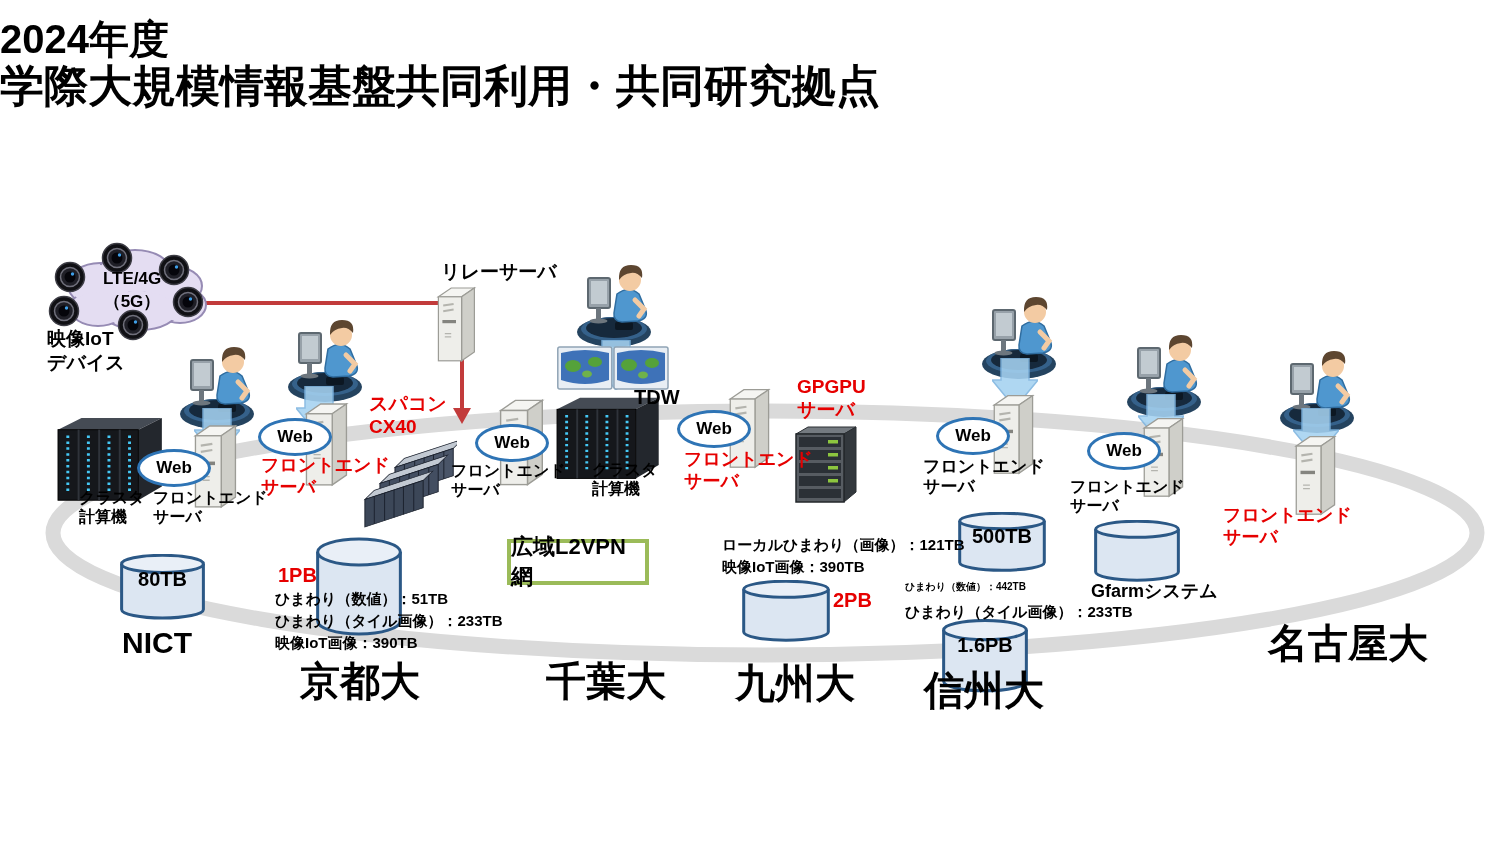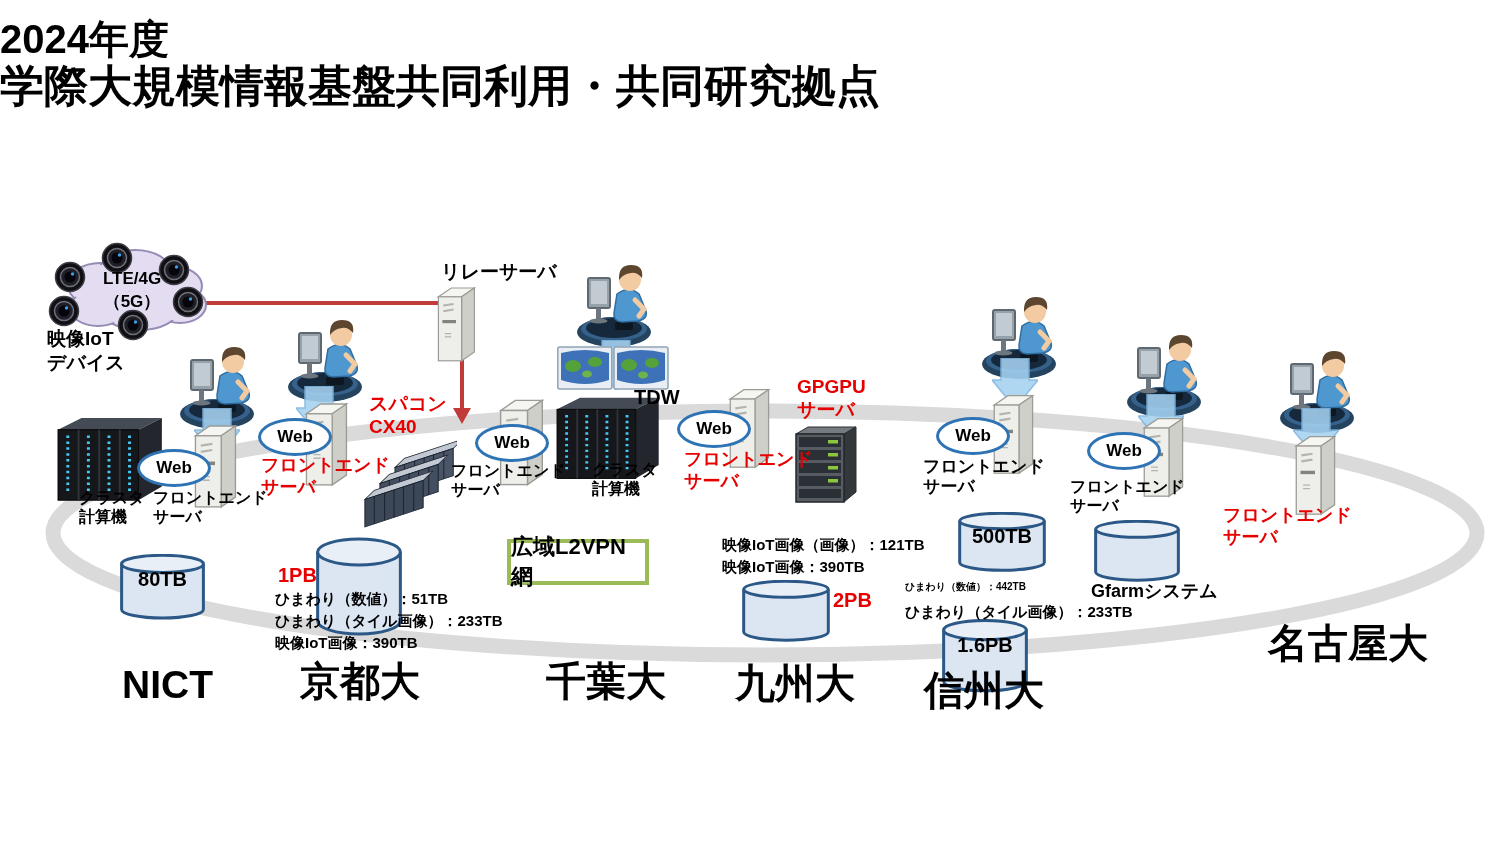--- a/index.html
+++ b/index.html
@@ -215,21 +215,21 @@
 
   <div class="lbl twoline" style="left:79px;top:488px;font-size:16px">
     <div>クラスタ</div>
     <div>計算機</div>
   </div>
   <div class="lbl twoline" style="left:153px;top:488px;font-size:16px">
     <div>フロントエンド</div>
     <div>サーバ</div>
   </div>
   <div class="lbl ctr" style="left:119px;top:567px;width:87px;font-size:20px">80TB</div>
-  <div class="lbl" style="left:122px;top:662px;font-size:39px">NICT</div>
+  <div class="lbl" style="left:122px;top:625px;font-size:30px">NICT</div>
 
   <div class="lbl twoline red" style="left:261px;top:455px;font-size:18px">
     <div>フロントエンド</div>
     <div>サーバ</div>
   </div>
   <div class="lbl twoline red" style="left:369px;top:393px;font-size:19px">
     <div>スパコン</div>
     <div>CX40</div>
   </div>
   <div class="lbl red" style="left:278px;top:563px;font-size:20px">1PB</div>
@@ -250,21 +250,21 @@
   <div class="lbl" style="left:546px;top:657px;font-size:40px">千葉大</div>
 
   <div class="lbl twoline red" style="left:684px;top:449px;font-size:18px">
     <div>フロントエンド</div>
     <div>サーバ</div>
   </div>
   <div class="lbl twoline red" style="left:797px;top:376px;font-size:19px">
     <div>GPGPU</div>
     <div>サーバ</div>
   </div>
-  <div class="lbl" style="left:722px;top:536px;font-size:15px">映像IoT画像（画像）：121TB</div>
+  <div class="lbl" style="left:722px;top:536px;font-size:15px">ローカルひまわり（画像）：121TB</div>
   <div class="lbl" style="left:722px;top:558px;font-size:15px">映像IoT画像：390TB</div>
   <div class="lbl red" style="left:833px;top:588px;font-size:20px">2PB</div>
   <div class="lbl" style="left:735px;top:659px;font-size:40px">九州大</div>
 
   <div class="lbl twoline" style="left:923px;top:457px;font-size:17px">
     <div>フロントエンド</div>
     <div>サーバ</div>
   </div>
   <div class="lbl ctr" style="left:957px;top:524px;width:90px;font-size:20px">500TB</div>
   <div class="lbl" style="left:905px;top:581px;font-size:10px">ひまわり（数値）：442TB</div>

